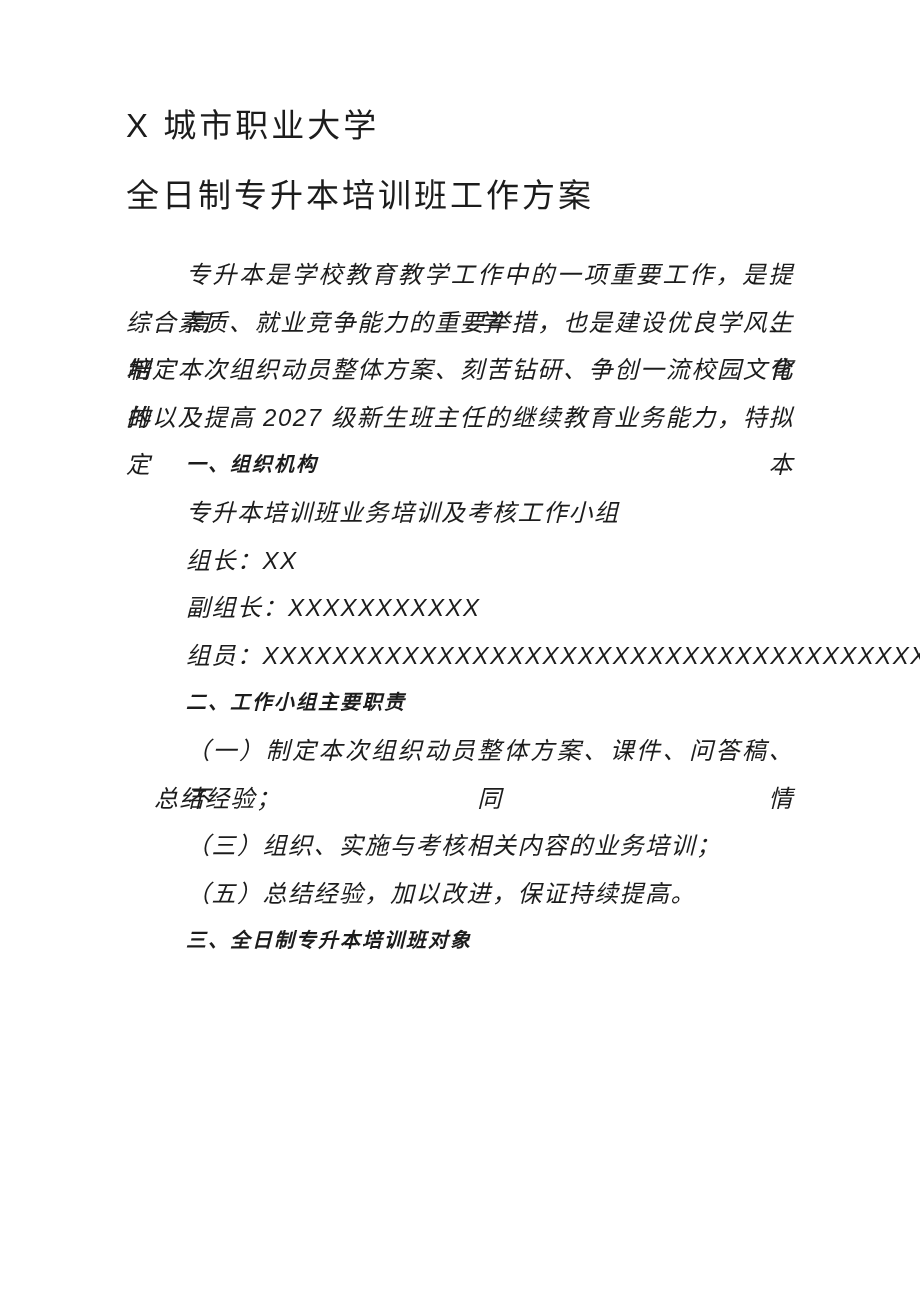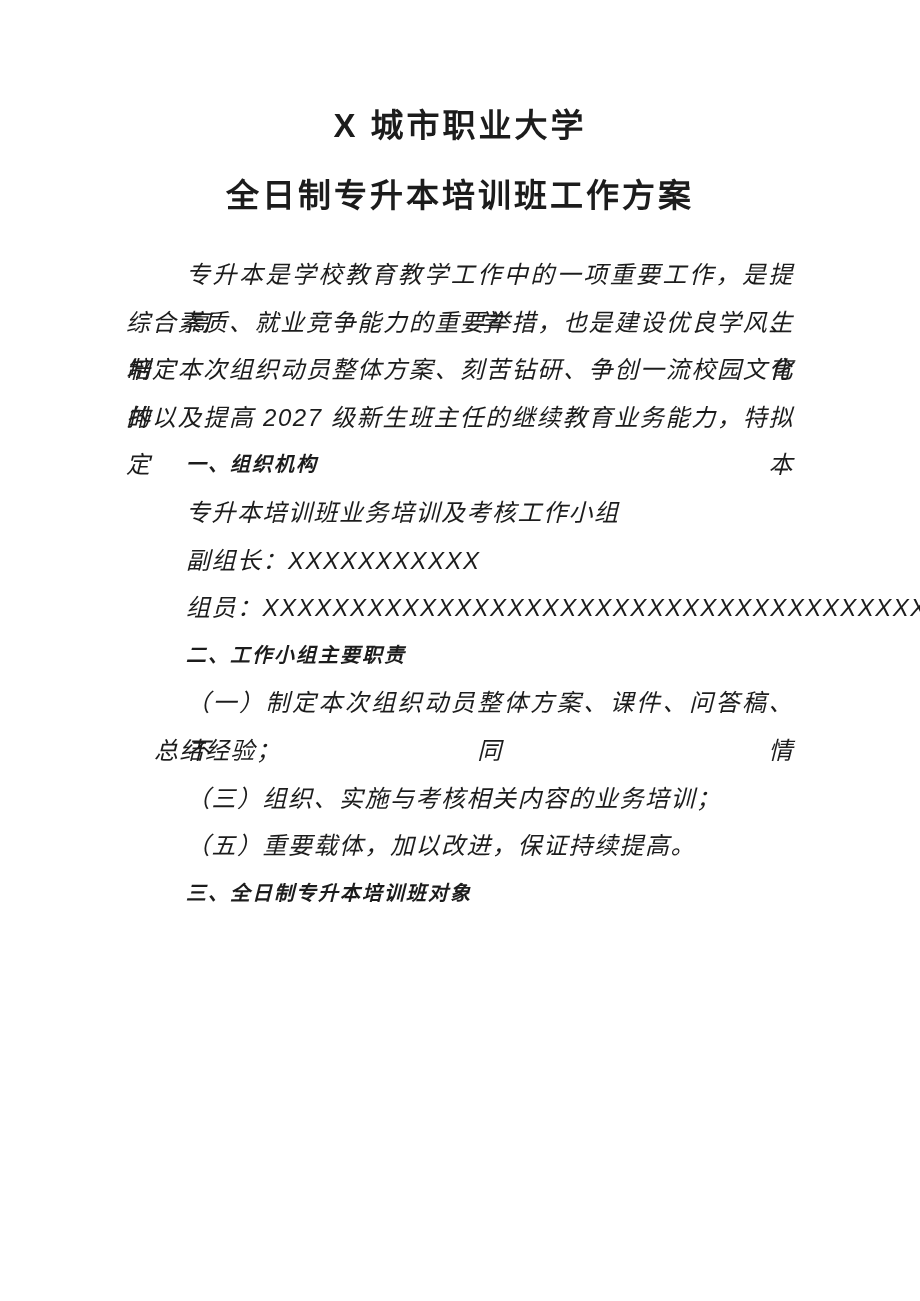--- a/index.html
+++ b/index.html
@@ -12,22 +12,22 @@
     width: 920px;
     height: 1301px;
     box-sizing: border-box;
     padding: 0 126px;
     background: #ffffff;
     color: #1c1c1c;
     font-family: "Liberation Sans", "DejaVu Sans", sans-serif;
     overflow: hidden;
   }
   .title {
-    text-align: center;
-    font-weight: bold;
+    text-align: left;
+    font-weight: normal;
     font-size: 33px;
     line-height: 44px;
     letter-spacing: 3px;
   }
   .t1 { margin-top: 104px; }
   .t2 { margin-top: 26px; }
   .body-block { margin-top: 33px; }
   .ln {
     font-size: 24px;
     line-height: 47.6px;
@@ -60,25 +60,26 @@
 
   <div class="body-block">
 
     <div class="ln ind fill">专升本是学校教育教学工作中的一项重要工作，是提高学生</div>
     <div class="ln fill">综合素质、就业竞争能力的重要举措，也是建设优良学风、培育</div>
     <div class="ln fill">制定本次组织动员整体方案、刻苦钻研、争创一流校园文化的</div>
     <div class="ln fill">排以及提高 2027 级新生班主任的继续教育业务能力，特拟定本</div>
 
     <div class="ln ind hd">一、组织机构</div>
     <div class="ln ind">专升本培训班业务培训及考核工作小组</div>
+    <div class="ln ind">组长：XX</div>
     <div class="ln ind">副组长：XXXXXXXXXXX</div>
     <div class="ln ind">组员：XXXXXXXXXXXXXXXXXXXXXXXXXXXXXXXXXXXXXX</div>
 
     <div class="ln ind hd">二、工作小组主要职责</div>
     <div class="ln ind fill">（一）制定本次组织动员整体方案、课件、问答稿、不同情</div>
     <div class="ln ind1">总结经验；</div>
     <div class="ln ind">（三）组织、实施与考核相关内容的业务培训；</div>
-    <div class="ln ind">（五）重要载体，加以改进，保证持续提高。</div>
+    <div class="ln ind">（五）总结经验，加以改进，保证持续提高。</div>
 
     <div class="ln ind hd">三、全日制专升本培训班对象</div>
 
   </div>
 </div>
 
 </body></html>

